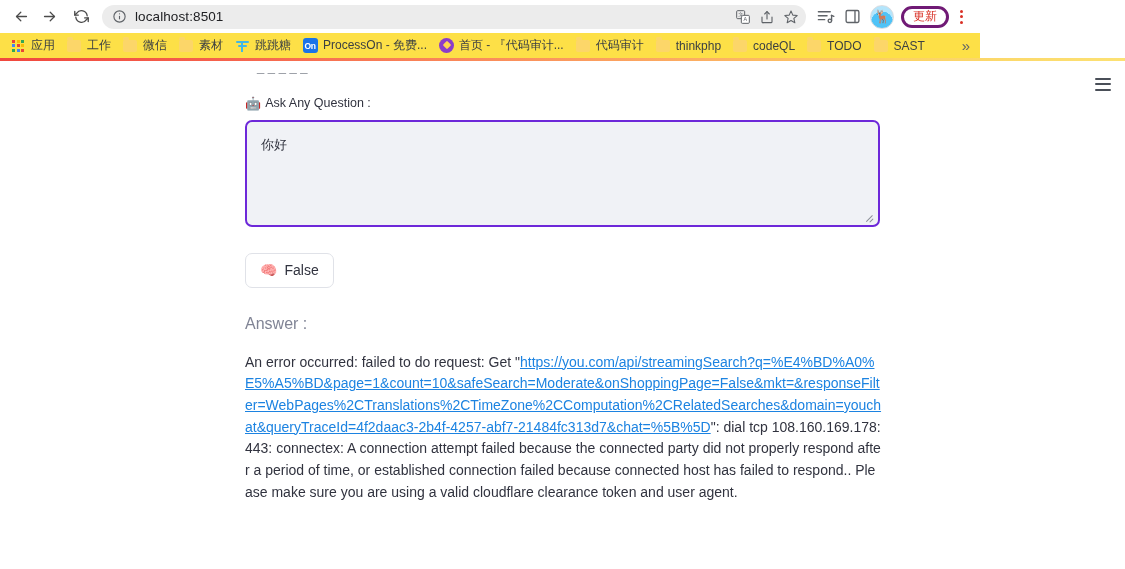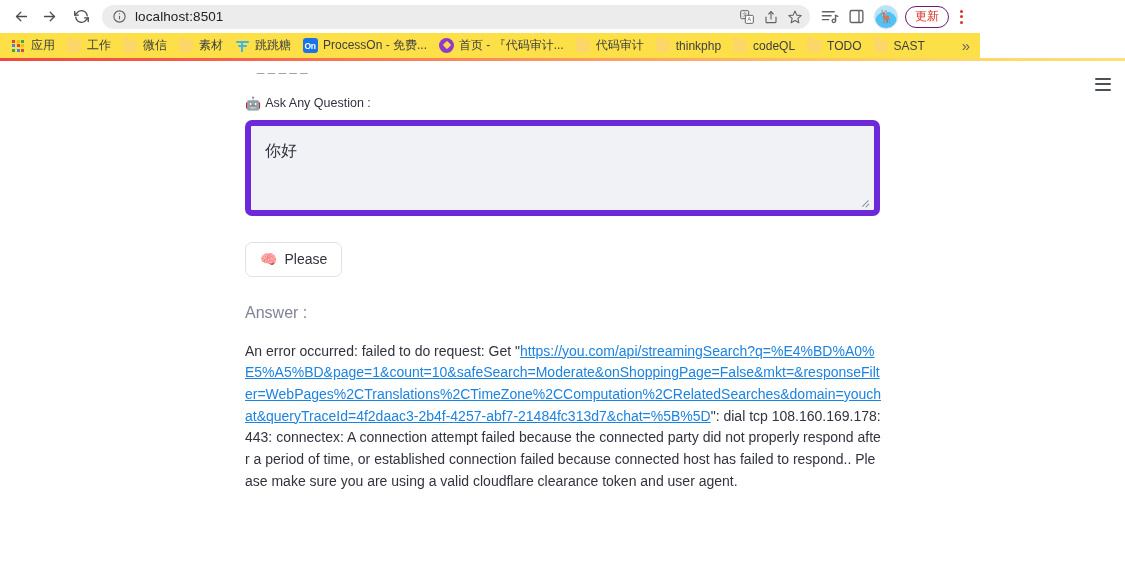--- a/index.html
+++ b/index.html
@@ -102,21 +102,21 @@
   }
   .avatar-btn .deer {
     position: absolute;
     left: 50%; top: 46%;
     transform: translate(-50%,-50%);
     font-size: 13px;
     line-height: 1;
   }
   .update-pill {
     height: 22px;
-    border: 1px solid #701a75;
+    border: 3px solid #701a75;
     border-radius: 11px;
     color: #d93025;
     font-size: 12px;
     display: flex;
     align-items: center;
     padding: 0 9px;
     margin-left: 3px;
     white-space: nowrap;
     flex: 0 0 auto;
   }
@@ -301,27 +301,27 @@
     line-height: 1.4;
   }
   .field-label .emoji {
     font-size: 13px;
     margin-right: 4px;
     line-height: 1;
   }
 
   .textarea-box {
     width: 635px;
-    height: 96px;
+    height: 107px;
     background: #f0f2f6;
-    border: 6px solid #6d28d9;
+    border: 2px solid #6d28d9;
     border-radius: 7px;
     position: relative;
     padding: 13px 14px;
-    font-size: 16px;
+    font-size: 13px;
     color: #31333f;
     line-height: 1.5;
     overflow: hidden;
   }
   .textarea-box .resize-handle {
     position: absolute;
     right: 4px; bottom: 3px;
     width: 11px; height: 11px;
   }
   .textarea-box .resize-handle i {
@@ -595,21 +595,21 @@
       <div class="textarea-box" data-interactable="true">
         <span data-interactable="false">你好</span>
         <span class="resize-handle" data-interactable="true">
             <i></i>
             <i></i>
           </span>
       </div>
 
       <div class="think-btn" data-interactable="true">
         <span class="brain" data-interactable="false">🧠</span>
-        <span data-interactable="false">Please</span>
+        <span data-interactable="false">False</span>
       </div>
 
       <div class="answer-label" data-interactable="false">Answer :</div>
 
       <div class="error-text" data-interactable="false">
         <span data-interactable="false">An error occurred: failed to do request: Get "</span><a href="#" data-interactable="true">https://you.com/api/streamingSearch?q=%E4%BD%A0%E5%A5%BD&amp;page=1&amp;count=10&amp;safeSearch=Moderate&amp;onShoppingPage=False&amp;mkt=&amp;responseFilter=WebPages%2CTranslations%2CTimeZone%2CComputation%2CRelatedSearches&amp;domain=youchat&amp;queryTraceId=4f2daac3-2b4f-4257-abf7-21484fc313d7&amp;chat=%5B%5D</a><span data-interactable="false">": dial tcp 108.160.169.178:443: connectex: A connection attempt failed because the connected party did not properly respond after a period of time, or established connection failed because connected host has failed to respond.. Please make sure you are using a valid cloudflare clearance token and user agent.</span>
       </div>
 
     </div>
   </div>

